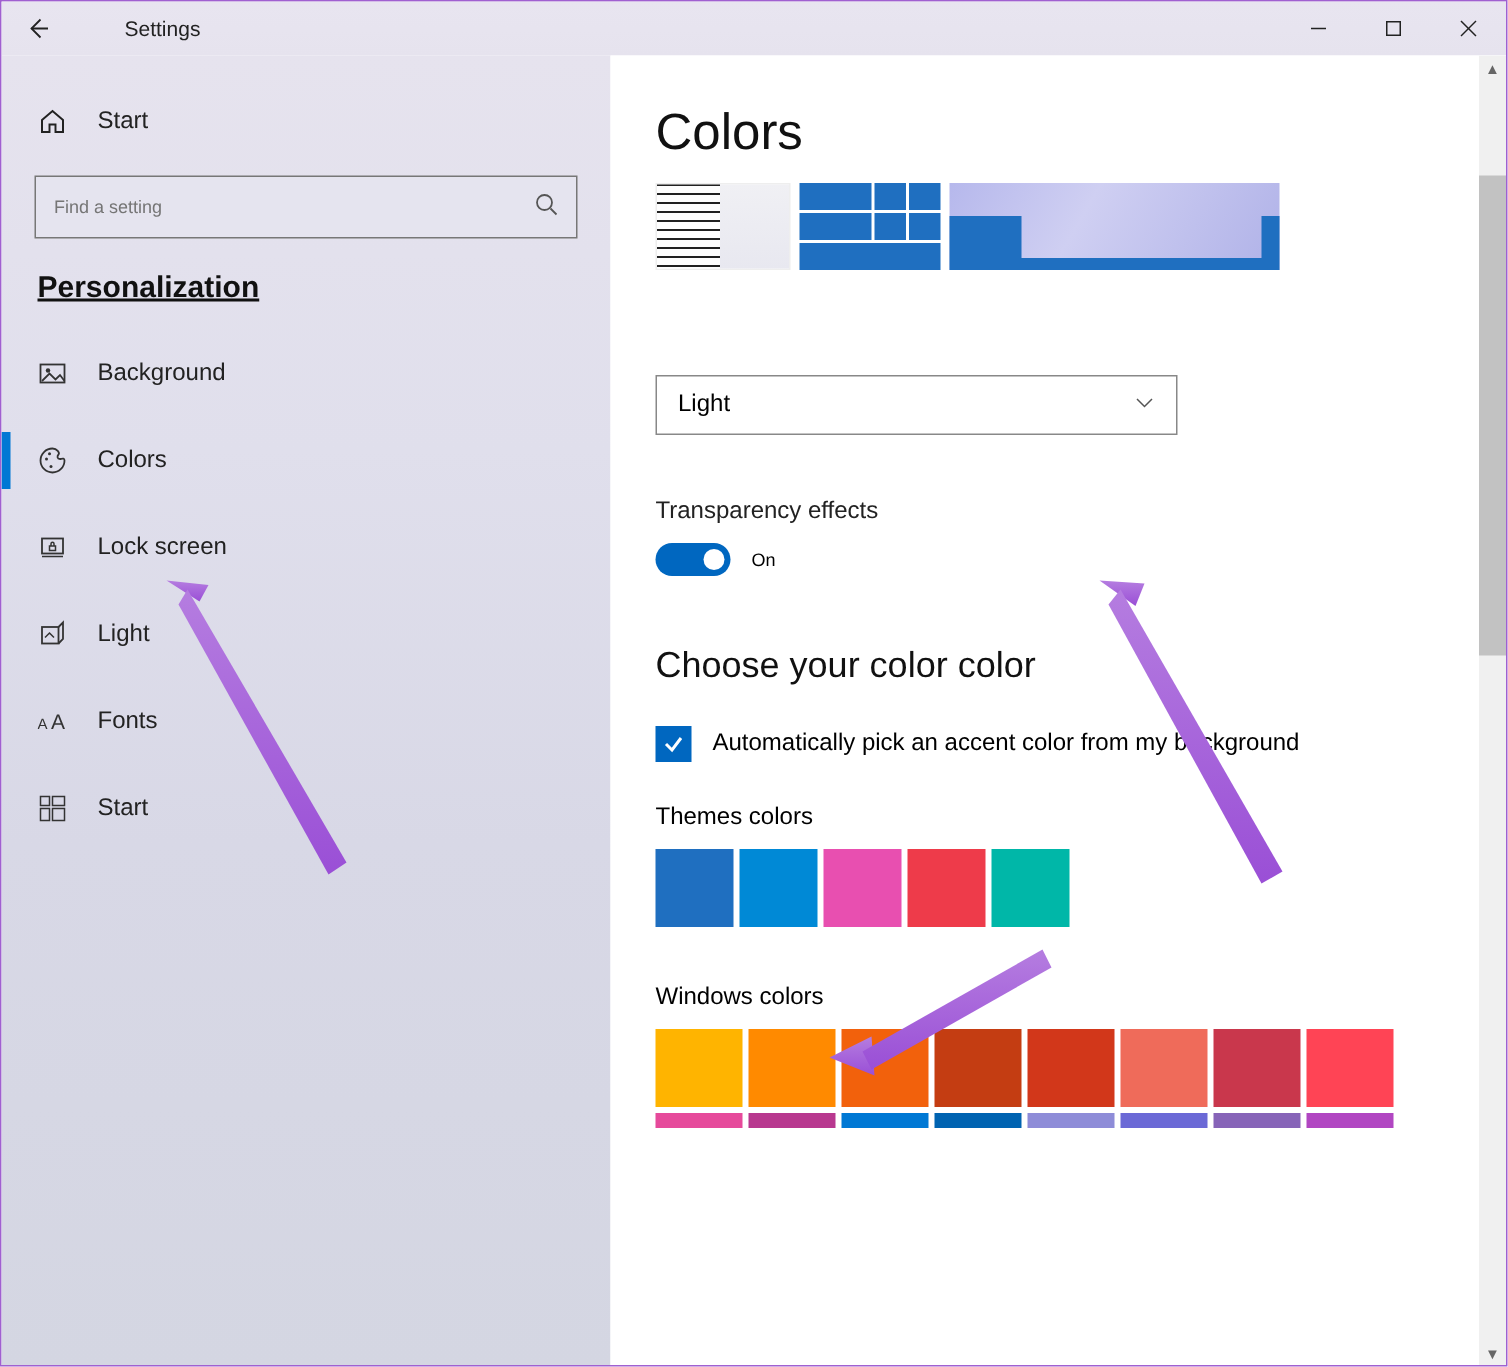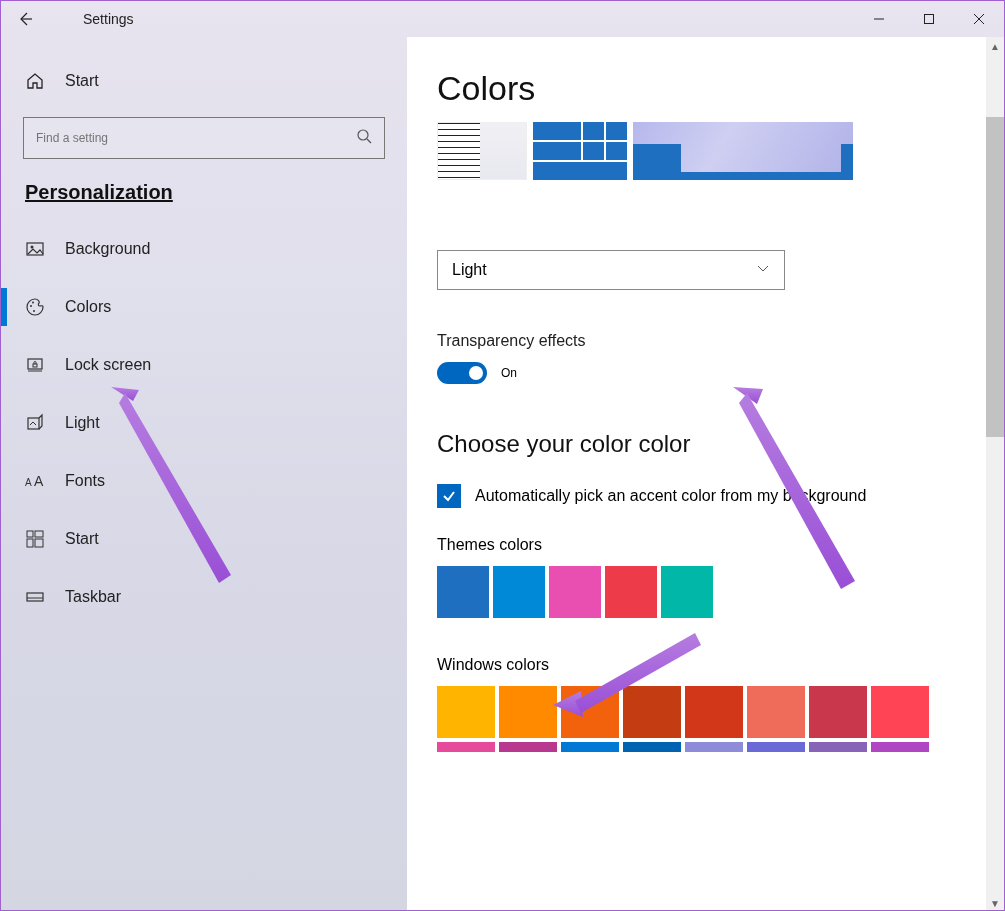--- a/index.html
+++ b/index.html
@@ -187,29 +187,20 @@
           <span class="nav-icon">
             <svg width="20" height="20" viewBox="0 0 20 20">
               <rect x="2" y="2" width="6" height="6" stroke="#333" fill="none"></rect>
               <rect x="10" y="2" width="8" height="6" stroke="#333" fill="none"></rect>
               <rect x="2" y="10" width="6" height="8" stroke="#333" fill="none"></rect>
               <rect x="10" y="10" width="8" height="8" stroke="#333" fill="none"></rect>
             </svg>
           </span>
           <span>Start</span>
         </div>
-        <div class="sidebar-row nav-item">
-          <span class="nav-icon">
-            <svg width="20" height="20" viewBox="0 0 20 20">
-              <rect x="2" y="6" width="16" height="8" stroke="#333" fill="none" stroke-width="1.2"></rect>
-              <line x1="2" y1="11" x2="18" y2="11" stroke="#333"></line>
-            </svg>
-          </span>
-          <span>Taskbar</span>
-        </div>
       </div>
   </div>
 
   <div class="content">
     <div class="page-title">Colors</div>
 
     <div class="preview-strip">
       <div class="pv pv1">
           <div class="pv1-left"></div>
           <div class="pv1-right"></div>

